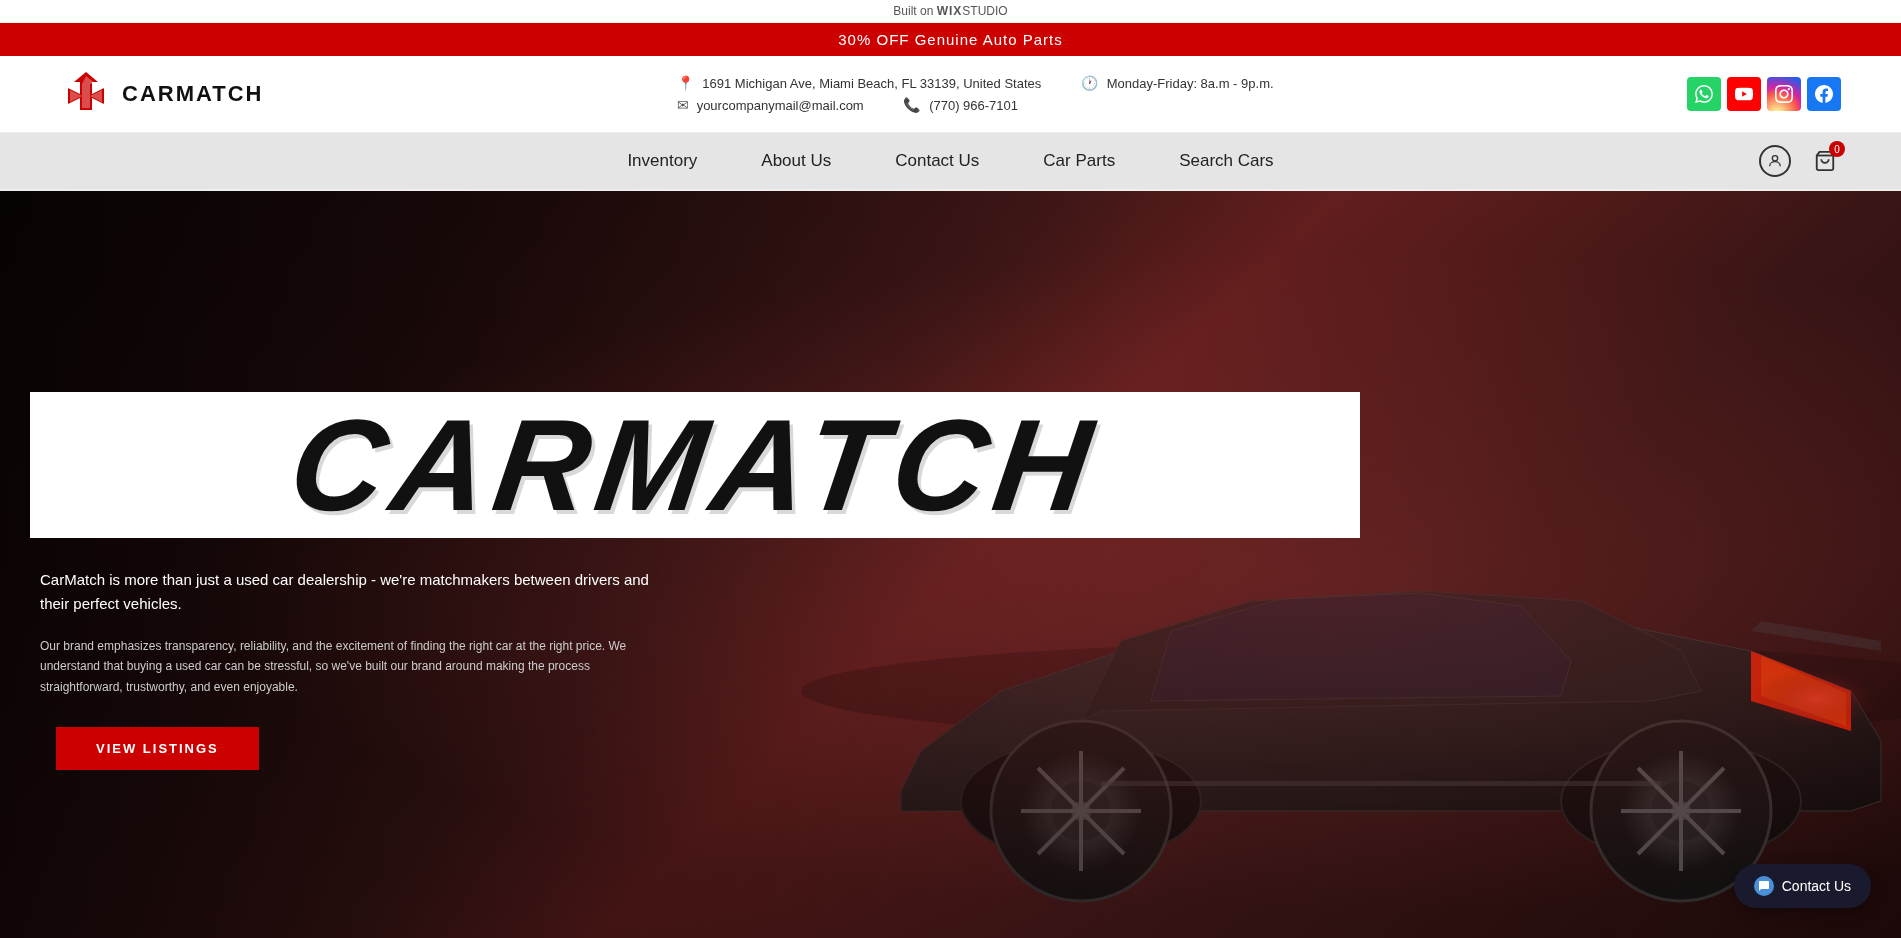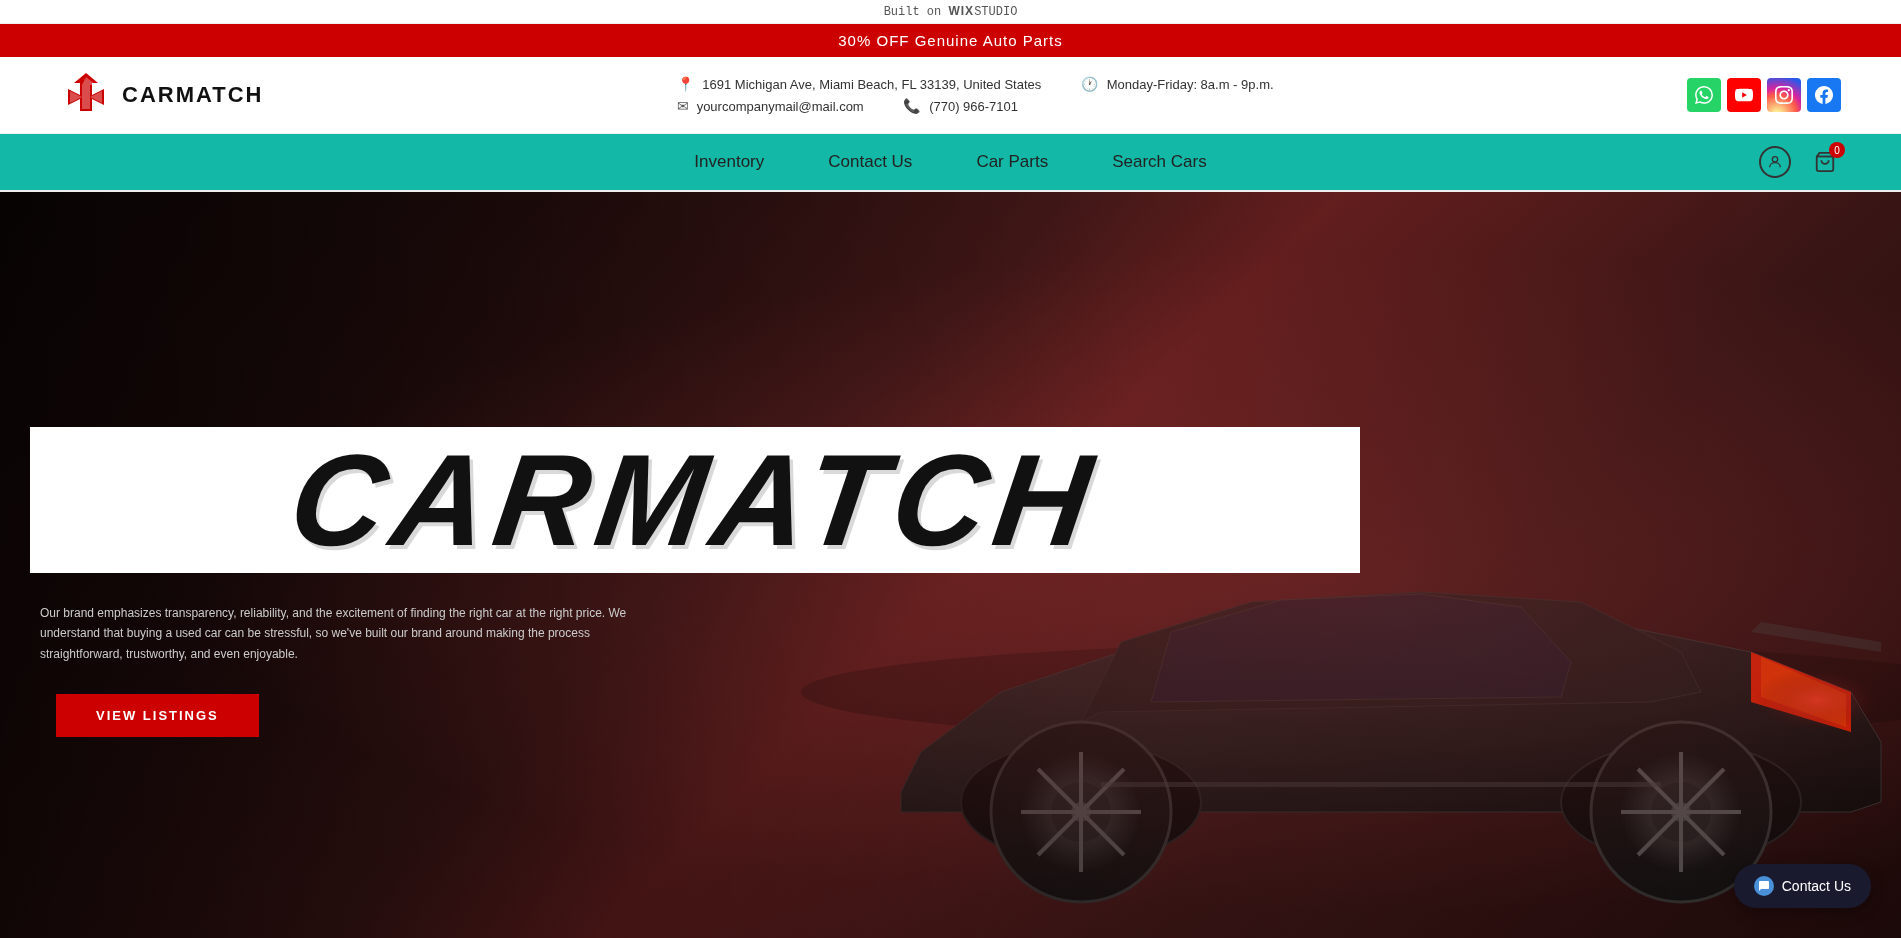--- a/index.html
+++ b/index.html
@@ -7,21 +7,21 @@
 
     
     .wix-bar {
       background: #fff;
       text-align: center;
       padding: 4px 0;
       font-size: 12px;
       color: #555;
       border-bottom: 1px solid #eee;
     }
-    .wix-bar span { font-weight: normal; font-family: Liberation Mono, monospace; }
+    .wix-bar span { font-weight: normal; }
     .wix-bar strong { font-weight: 700; letter-spacing: 1px; }
 
     
     .promo-bar {
       background: #cc0000;
       color: #fff;
       text-align: center;
       padding: 8px 0;
       font-size: 15px;
       font-weight: 400;
@@ -94,21 +94,21 @@
     .social-youtube { background: #ff0000; }
     .social-instagram { background: radial-gradient(circle at 30% 107%, #fdf497 0%, #fdf497 5%, #fd5949 45%, #d6249f 60%, #285AEB 90%); }
     .social-facebook { background: #1877f2; }
 
     
     .nav {
       display: flex;
       align-items: center;
       justify-content: center;
       gap: 0;
-      background: #14b8a6;
+      background: #e5e5e5;
       border-bottom: 2px solid #eee;
       padding: 0 40px;
       position: relative;
     }
     .nav-item {
       padding: 18px 32px;
       font-size: 17px;
       color: #222;
       cursor: pointer;
       white-space: nowrap;
@@ -351,20 +351,23 @@
       <svg width="18" height="18" viewBox="0 0 24 24" fill="white">
           <path d="M24 12.073c0-6.627-5.373-12-12-12s-12 5.373-12 12c0 5.99 4.388 10.954 10.125 11.854v-8.385H7.078v-3.47h3.047V9.43c0-3.007 1.792-4.669 4.533-4.669 1.312 0 2.686.235 2.686.235v2.953H15.83c-1.491 0-1.956.925-1.956 1.874v2.25h3.328l-.532 3.47h-2.796v8.385C19.612 23.027 24 18.062 24 12.073z"></path>
         </svg>
     </div>
   </div>
 </div>
 
 <nav class="nav">
   <div class="nav-item">
     <span>Inventory</span>
+  </div>
+  <div class="nav-item">
+    <span>About Us</span>
   </div>
   <div class="nav-item">
     <span>Contact Us</span>
   </div>
   <div class="nav-item">
     <span>Car Parts</span>
   </div>
   <div class="nav-item">
     <span>Search Cars</span>
   </div>
@@ -446,20 +449,21 @@
     <path d="M 400 510 L 960 510 L 960 515 L 400 515 Z" fill="#444" opacity="0.5"></path>
 
     <path d="M 1050 360 L 1180 380 L 1180 370 L 1060 350 Z" fill="#333" opacity="0.6"></path>
   </svg>
 
   <div class="hero-brand-box">
     <span class="hero-brand-text slant-text">CARMATCH</span>
   </div>
 
   <div class="hero-content">
+    <p class="hero-p1">CarMatch is more than just a used car dealership - we're matchmakers between drivers and their perfect vehicles.</p>
     <p class="hero-p2">Our brand emphasizes transparency, reliability, and the excitement of finding the right car at the right price. We understand that buying a used car can be stressful, so we've built our brand around making the process straightforward, trustworthy, and even enjoyable.</p>
 
     <div class="hero-buttons">
       <button class="btn-red">VIEW LISTINGS</button>
     </div>
   </div>
 </section>
 
 <div class="contact-float">
   <div class="contact-float-icon">

